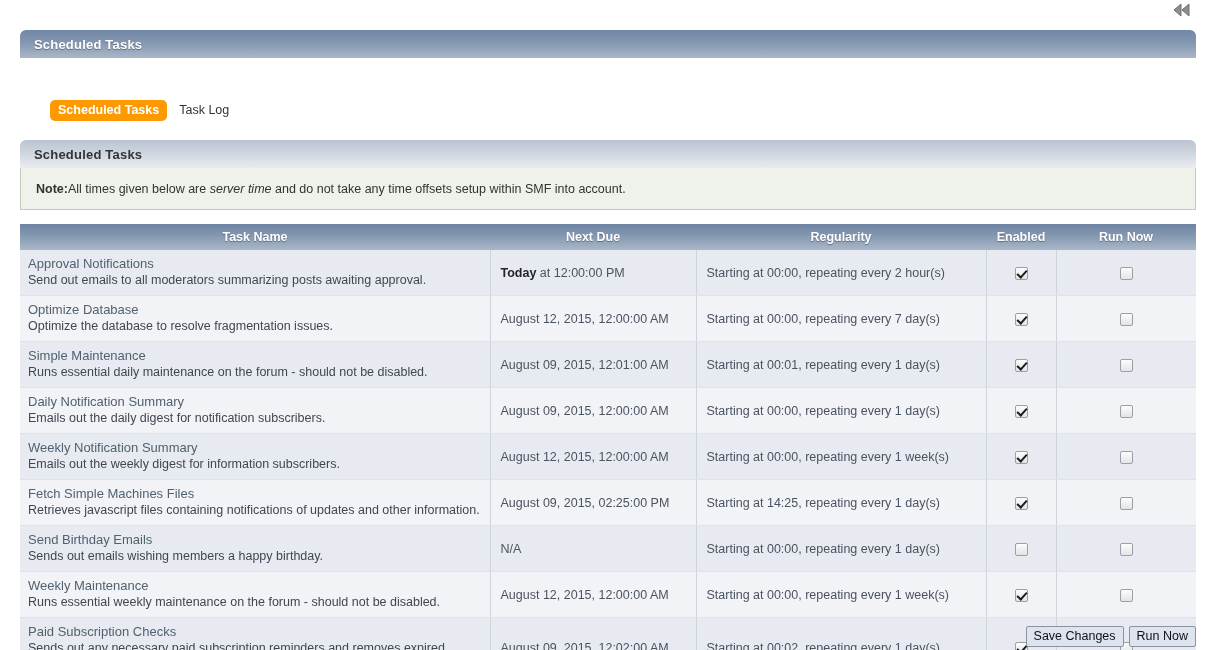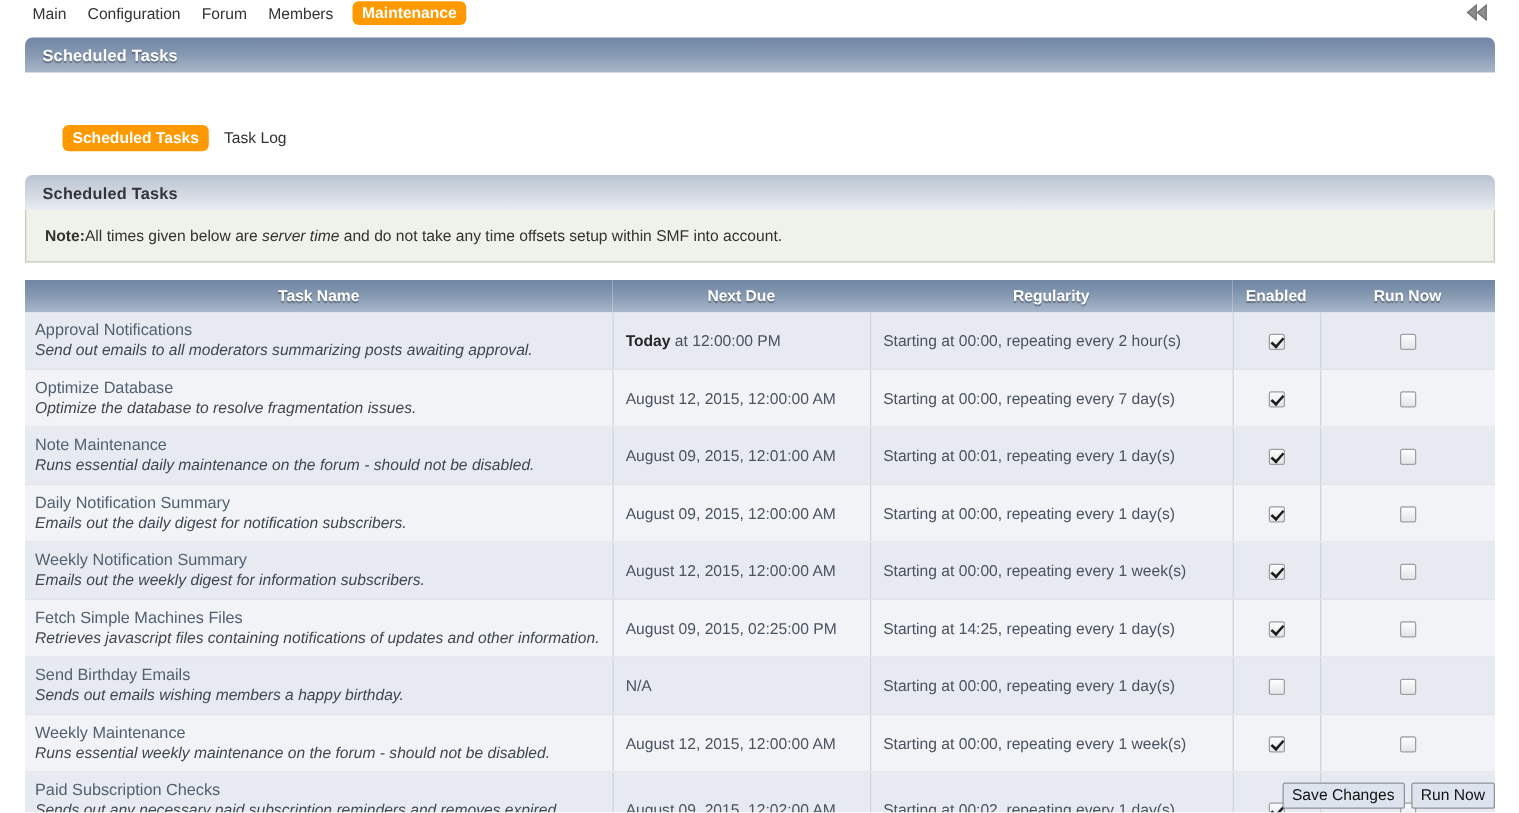--- a/index.html
+++ b/index.html
@@ -157,21 +157,20 @@
   .task-title {
     color: #52616f;
     font-size: 13px;
     line-height: 16px;
     margin-bottom: 1px;
   }
   .task-desc {
     color: #3f4750;
     font-size: 12.5px;
     line-height: 15px;
-    font-style: italic;
   }
   .cell-center { text-align: center; }
   .nextdue { font-size: 12.5px; color: #3f4750; }
   .nextdue b { font-weight: bold; color: #22262b; }
   .regularity { font-size: 12.5px; color: #3f4750; }
 
   
   .cbx {
     display: inline-block;
     width: 13px;
@@ -214,27 +213,20 @@
     line-height: 14px;
     cursor: pointer;
     white-space: nowrap;
   }
 </style>
 </head>
 <body>
 
 <div id="page">
 
-  <div class="topnav">
-    <span class="navitem">Main</span>
-    <span class="navitem">Configuration</span>
-    <span class="navitem">Forum</span>
-    <span class="navitem">Members</span>
-    <span class="navitem active">Maintenance</span>
-  </div>
 
   <div class="collapse-icon">
     <svg width="20" height="14" viewBox="0 0 20 14" aria-hidden="true">
       <polygon points="9,1 9,13 2,7" fill="#8e8e8e" stroke="#6f6f6f" stroke-width="1"></polygon>
       <polygon points="17,1 17,13 10,7" fill="#8e8e8e" stroke="#6f6f6f" stroke-width="1"></polygon>
     </svg>
   </div>
 
   <div class="cat-header" style="top:30px;">Scheduled Tasks</div>
 
@@ -285,21 +277,21 @@
             <div class="task-title">Optimize Database</div>
             <div class="task-desc">Optimize the database to resolve fragmentation issues.</div>
           </td>
           <td class="nextdue"><b></b><span>August 12, 2015, 12:00:00 AM</span></td>
           <td class="regularity">Starting at 00:00, repeating every 7 day(s)</td>
           <td class="cell-center"><span class="cbx checked"></span></td>
           <td class="cell-center"><span class="cbx"></span></td>
         </tr>
         <tr class="odd">
           <td class="first name">
-            <div class="task-title">Note Maintenance</div>
+            <div class="task-title">Simple Maintenance</div>
             <div class="task-desc">Runs essential daily maintenance on the forum - should not be disabled.</div>
           </td>
           <td class="nextdue"><b></b><span>August 09, 2015, 12:01:00 AM</span></td>
           <td class="regularity">Starting at 00:01, repeating every 1 day(s)</td>
           <td class="cell-center"><span class="cbx checked"></span></td>
           <td class="cell-center"><span class="cbx"></span></td>
         </tr>
         <tr class="even">
           <td class="first name">
             <div class="task-title">Daily Notification Summary</div>

